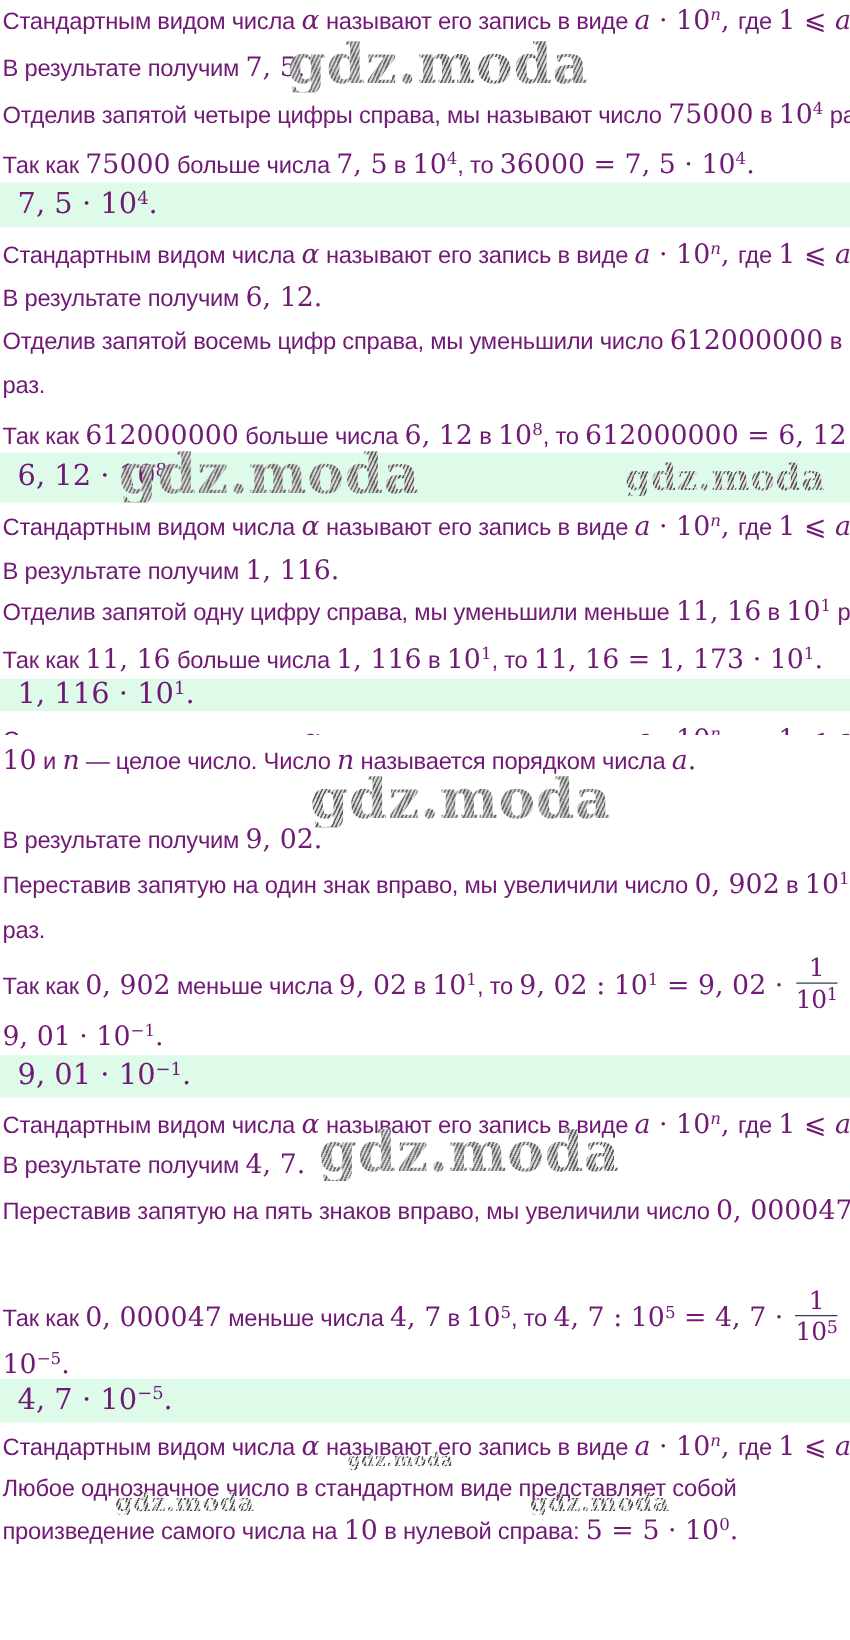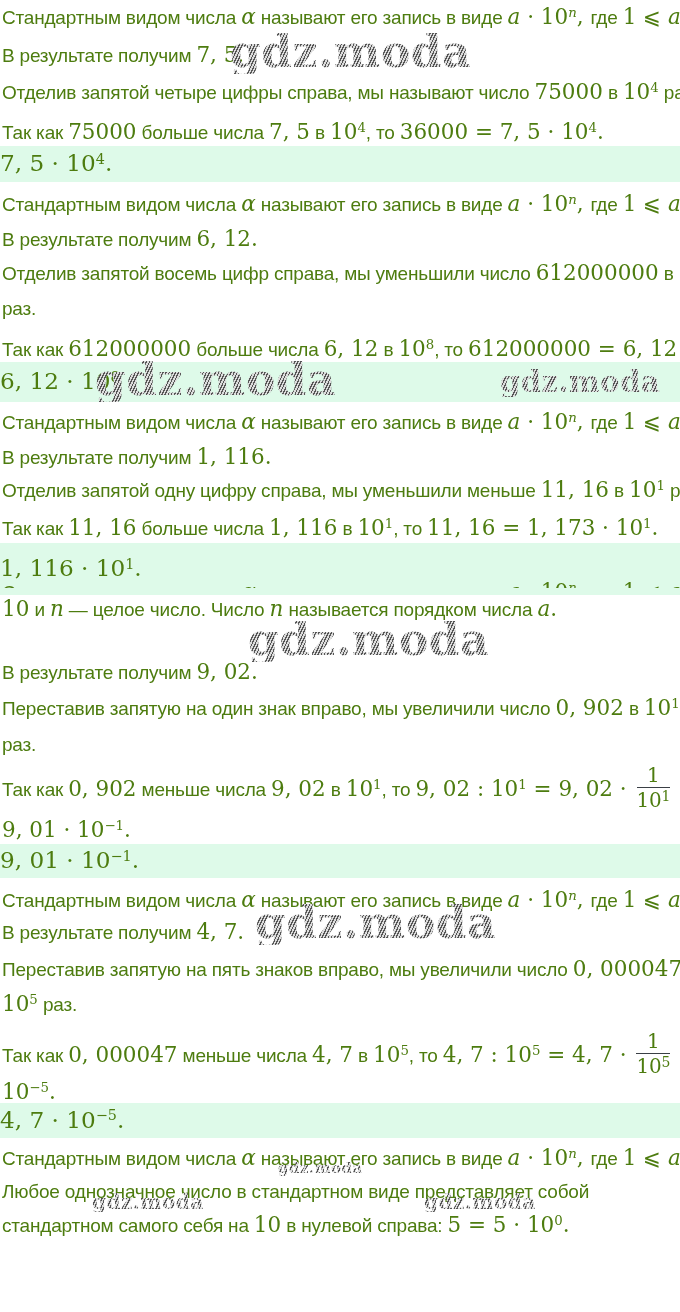--- a/index.html
+++ b/index.html
@@ -3,38 +3,38 @@
 <meta charset="utf-8">
 <style>
   html,body{margin:0;padding:0;background:#fff;}
   .page{
     position:relative;width:680px;height:1312px;background:#fff;overflow:hidden;
     font-family:"Liberation Sans",sans-serif;color:#3d4248;
   }
   
   .line{
     position:absolute;left:2px;right:0;white-space:nowrap;overflow:hidden;
-    font-size:19px;line-height:26px;color:#4d7c0f;letter-spacing:-0.2px;
+    font-size:19px;line-height:26px;color:#701a75;letter-spacing:-0.2px;
   }
   .tall{height:58px;line-height:58px;}
   
   .s{font-family:"Liberation Sans",sans-serif;}
   .m{font-family:"DejaVu Serif","DejaVu Sans",serif;font-size:1.13em;letter-spacing:0;}
   .mi,.gi{font-family:"DejaVu Serif","DejaVu Sans",serif;font-style:italic;font-size:1.13em;letter-spacing:0;}
   .sup,.supi{font-family:"DejaVu Serif","DejaVu Sans",serif;font-size:.7em;position:relative;top:-.52em;letter-spacing:0;}
   .supi{font-style:italic;}
   
   .frac{display:inline-block;vertical-align:middle;text-align:center;
         font-family:"DejaVu Serif","DejaVu Sans",serif;font-size:1.05em;line-height:1.12;
         margin:0 3px;position:relative;top:-3px;}
   .fnum{display:block;border-bottom:1.5px solid #3a3f45;padding:0 7px 1px;}
   .fden{display:block;padding-top:1px;}
   .fsup{font-size:.7em;position:relative;top:-.45em;}
   
-  .hl{position:absolute;left:0;width:680px;background:#defae9;z-index:1;display:flex;align-items:center;padding-left:0;box-sizing:border-box;}
+  .hl{position:absolute;left:0;width:680px;background:#defae9;z-index:1;display:flex;align-items:center;padding-left:14px;box-sizing:border-box;}
   .hl .line{position:static;flex:1;font-size:20.5px;line-height:1;overflow:visible;}
   
   .wm{
     position:absolute;z-index:3;font-family:"DejaVu Serif","Liberation Serif",serif;font-weight:700;
     letter-spacing:.5px;color:#6e6e6e;line-height:1;white-space:nowrap;
   }
   @supports ((-webkit-background-clip: text) or (background-clip: text)){
     .wm{
       background:repeating-linear-gradient(115deg,#565656 0 1.2px,#dcdcdc 1.2px 2.8px);
       -webkit-background-clip:text;background-clip:text;color:transparent;
@@ -66,21 +66,21 @@
   <div class="hl" style="top:362px;height:40px">
     <div class="line"><span class="m">6, 12 · 10</span><span class="sup">8</span></div>
   </div>
   <div class="wm" style="left:95px;top:358px;font-size:44px">gdz.moda</div>
   <div class="wm" style="left:500px;top:368px;font-size:29px">gdz.moda</div>
 
   <div class="line" style="top:409px"><span class="s">Стандартным видом числа </span><span class="gi">α</span><span class="s"> называют его запись в виде </span><span class="mi">a</span><span class="m"> · 10</span><span class="supi">n</span><span class="m">, </span><span class="s">где </span><span class="m">1 ⩽ </span><span class="mi">a</span></div>
   <div class="line" style="top:444px"><span class="s">В результате получим </span><span class="m">1, 116.</span></div>
   <div class="line" style="top:477px"><span class="s">Отделив запятой одну цифру справа, мы уменьшили меньше </span><span class="m">11, 16</span><span class="s"> в </span><span class="m">10</span><span class="sup">1</span><span class="s"> раз.</span></div>
   <div class="line" style="top:515px"><span class="s">Так как </span><span class="m">11, 16</span><span class="s"> больше числа </span><span class="m">1, 116</span><span class="s"> в </span><span class="m">10</span><span class="sup">1</span><span class="s">, то </span><span class="m">11, 16 = 1, 173 · 10</span><span class="sup">1</span><span class="m">.</span></div>
-  <div class="hl" style="top:543px;height:52px">
+  <div class="hl" style="top:543px;height:26px">
     <div class="line"><span class="m">1, 116 · 10</span><span class="sup">1</span><span class="m">.</span></div>
   </div>
   <div class="artifact" style="top:579px">
     <div class="line"><span class="s">Стандартным видом числа </span><span class="gi">α</span><span class="s"> называют его запись в виде </span><span class="mi">a</span><span class="m"> · 10</span><span class="supi">n</span><span class="m">, </span><span class="s">где </span><span class="m">1 ⩽ </span><span class="mi">a</span></div>
   </div>
 
   <div class="line" style="top:596px"><span class="m">10</span><span class="s"> и </span><span class="mi">n</span><span class="s"> — целое число. Число </span><span class="mi">n</span><span class="s"> называется порядком числа </span><span class="mi">a</span><span class="m">.</span></div>
   <div class="wm" style="left:248px;top:618px;font-size:44px">gdz.moda</div>
   <div class="line" style="top:659px"><span class="s">В результате получим </span><span class="m">9, 02.</span></div>
   <div class="line" style="top:695px"><span class="s">Переставив запятую на один знак вправо, мы увеличили число </span><span class="m">0, 902</span><span class="s"> в </span><span class="m">10</span><span class="sup">1</span></div>
@@ -88,27 +88,26 @@
   <div class="line tall" style="top:760px"><span class="s">Так как </span><span class="m">0, 902</span><span class="s"> меньше числа </span><span class="m">9, 02</span><span class="s"> в </span><span class="m">10</span><span class="sup">1</span><span class="s">, то </span><span class="m">9, 02  :  10</span><span class="sup">1</span><span class="m"> = 9, 02 · </span><span class="frac"><span class="fnum">1</span><span class="fden">10<span class="fsup">1</span></span></span><span class="m"> =</span></div>
   <div class="line" style="top:817px"><span class="m">9, 01 · 10</span><span class="sup">−1</span><span class="m">.</span></div>
   <div class="hl" style="top:844px;height:34px">
     <div class="line"><span class="m">9, 01 · 10</span><span class="sup">−1</span><span class="m">.</span></div>
   </div>
 
   <div class="line" style="top:887px"><span class="s">Стандартным видом числа </span><span class="gi">α</span><span class="s"> называют его запись в виде </span><span class="mi">a</span><span class="m"> · 10</span><span class="supi">n</span><span class="m">, </span><span class="s">где </span><span class="m">1 ⩽ </span><span class="mi">a</span></div>
   <div class="line" style="top:919px"><span class="s">В результате получим </span><span class="m">4, 7.</span></div>
   <div class="wm" style="left:255px;top:901px;font-size:44px">gdz.moda</div>
   <div class="line" style="top:956px"><span class="s">Переставив запятую на пять знаков вправо, мы увеличили число </span><span class="m">0, 000047</span></div>
-  <div class="line" style="top:991px"><span class="m">10</span><span class="sup">5</span><span class="s"> раз.</span></div>
   <div class="line tall" style="top:1026px"><span class="s">Так как </span><span class="m">0, 000047</span><span class="s"> меньше числа </span><span class="m">4, 7</span><span class="s"> в </span><span class="m">10</span><span class="sup">5</span><span class="s">, то </span><span class="m">4, 7  :  10</span><span class="sup">5</span><span class="m"> = 4, 7 · </span><span class="frac"><span class="fnum">1</span><span class="fden">10<span class="fsup">5</span></span></span><span class="m"> = 4, 7 ·</span></div>
   <div class="line" style="top:1079px"><span class="m">10</span><span class="sup">−5</span><span class="m">.</span></div>
   <div class="hl" style="top:1103px;height:35px">
     <div class="line"><span class="m">4, 7 · 10</span><span class="sup">−5</span><span class="m">.</span></div>
   </div>
 
   <div class="line" style="top:1145px"><span class="s">Стандартным видом числа </span><span class="gi">α</span><span class="s"> называют его запись в виде </span><span class="mi">a</span><span class="m"> · 10</span><span class="supi">n</span><span class="m">, </span><span class="s">где </span><span class="m">1 ⩽ </span><span class="mi">a</span></div>
   <div class="wm" style="left:278px;top:1161px;font-size:15px">gdz.moda</div>
   <div class="line" style="top:1179px"><span class="s">Любое однозначное число в стандартном виде представляет собой</span></div>
   <div class="wm" style="left:92px;top:1192px;font-size:20px">gdz.moda</div>
   <div class="wm" style="left:424px;top:1192px;font-size:20px">gdz.moda</div>
-  <div class="line" style="top:1212px"><span class="s">стандартном самого себя на </span><span class="m">10</span><span class="s"> в нулевой справа: </span><span class="m">5 = 5 · 10</span><span class="sup">0</span><span class="m">.</span></div>
+  <div class="line" style="top:1212px"><span class="s">произведение самого числа на </span><span class="m">10</span><span class="s"> в нулевой справа: </span><span class="m">5 = 5 · 10</span><span class="sup">0</span><span class="m">.</span></div>
 
 </div>
 
 </body></html>

